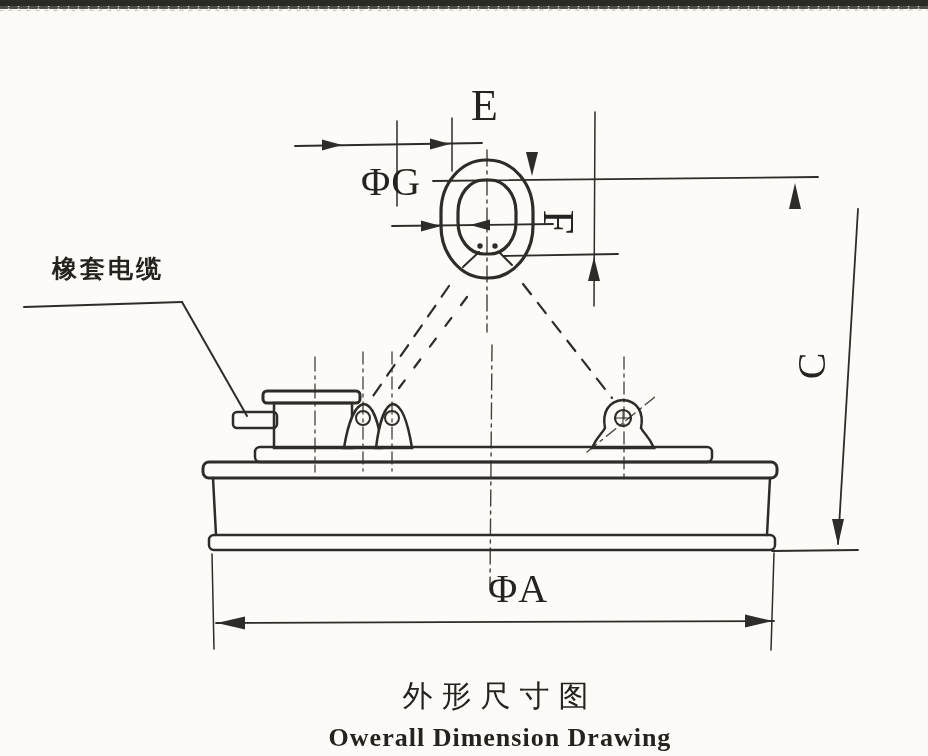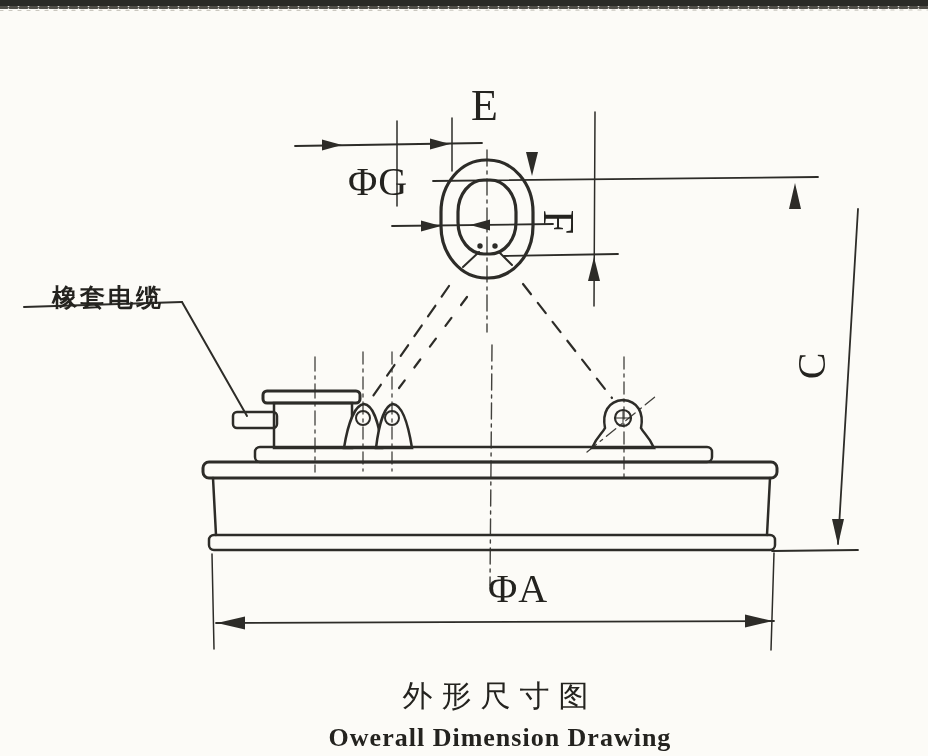--- a/index.html
+++ b/index.html
@@ -6,25 +6,25 @@
   #page{
     position:relative;width:928px;height:756px;margin:0 auto;
     background:#fcfbf7;overflow:hidden;
     font-family:"Liberation Serif","DejaVu Serif",serif;
     color:#24231f;
   }
   #page svg{position:absolute;left:0;top:0;}
   .lbl{position:absolute;line-height:1;white-space:nowrap;color:#24231f;}
   .dim{font-family:"Liberation Serif","DejaVu Serif",serif;font-weight:500;}
   .lbl-e      {left:471px;top:84px;font-size:44px;}
-  .lbl-phig   {left:348px;top:162px;font-size:40px;letter-spacing:1px;}
+  .lbl-phig   {left:361px;top:162px;font-size:40px;letter-spacing:1px;}
   .lbl-f      {left:558px;top:222px;font-size:44px;transform:translate(-50%,-50%) rotate(90deg);}
   .lbl-c      {left:812px;top:366px;font-size:40px;transform:translate(-50%,-50%) rotate(-90deg);}
   .lbl-phia   {left:488px;top:569px;font-size:40px;letter-spacing:1px;}
-  .lbl-zh-callout{left:52px;top:285px;font-size:25px;letter-spacing:3px;font-weight:600;
+  .lbl-zh-callout{left:52px;top:256px;font-size:25px;letter-spacing:3px;font-weight:600;
     font-family:"Liberation Serif","DejaVu Serif",serif;}
   .lbl-en-callout{left:13px;top:307px;font-size:22px;letter-spacing:0px;
     font-family:"Liberation Sans","DejaVu Sans",sans-serif;}
   .title-wrap{position:absolute;left:72px;right:0;top:676px;text-align:center;}
   .title-zh{font-size:30px;letter-spacing:9px;font-weight:500;}
   .title-en{font-size:26px;margin-top:6px;letter-spacing:1px;font-weight:bold;}
 </style>
 </head>
 <body>
 

